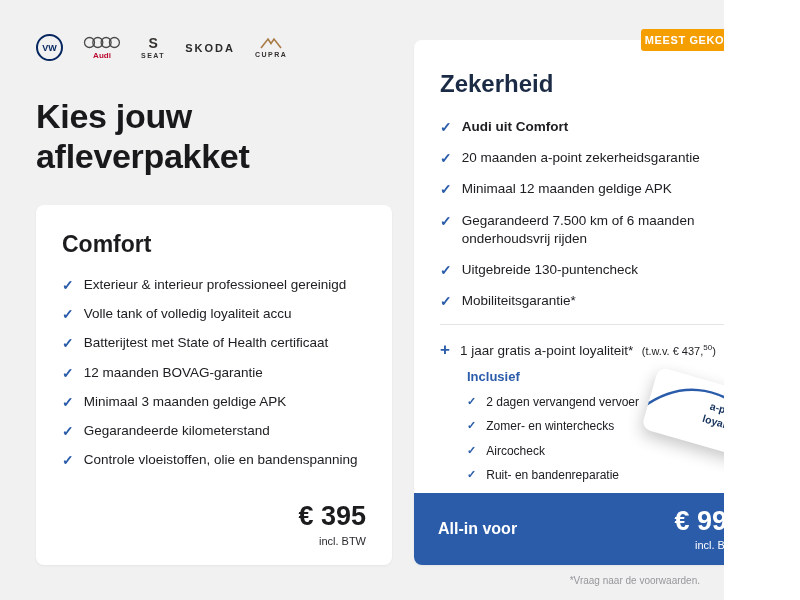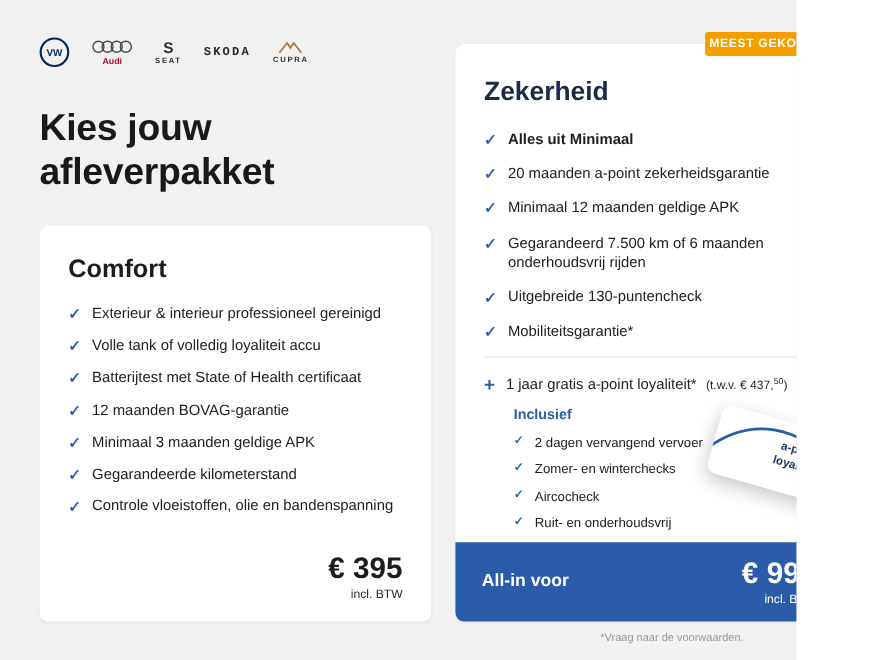--- a/index.html
+++ b/index.html
@@ -9,21 +9,21 @@
   .page { position:relative; width:724px; height:600px; background:#f1f1f2; overflow:hidden; }
 
   
   .brands { position:absolute; left:36px; top:34px; display:flex; align-items:center; gap:20px; }
   .brand { display:flex; flex-direction:column; align-items:center; gap:2px; }
   .vw-circle { width:27px; height:27px; border:2.5px solid #05265e; border-radius:50%;
     display:flex; align-items:center; justify-content:center; font-size:9px; font-weight:800; color:#05265e; }
   .audi-text { color:#bb0a30; font-size:8px; font-weight:700; }
   .seat-mark { font-size:14px; font-weight:800; color:#33302e; line-height:1; }
   .brand-sub { font-size:7px; font-weight:700; letter-spacing:1.5px; color:#33302e; }
-  .skoda-text { font-size:11px; font-weight:800; letter-spacing:2px; color:#2a2a2a;font-family:Liberation Mono, monospace; }
+  .skoda-text { font-size:11px; font-weight:800; letter-spacing:2px; color:#2a2a2a; }
 
   
   .heading { position:absolute; left:36px; top:96px; font-size:34px; font-weight:600;
     color:#19191b; line-height:1.18; letter-spacing:-0.3px; white-space:pre-line; }
 
   
   .card { position:absolute; background:#fff; border-radius:8px; box-shadow:0 1px 3px rgba(0,0,0,0.05); }
   .comfort { left:36px; top:205px; width:356px; height:360px; padding:26px; }
   .comfort h2 { font-size:23px; font-weight:700; color:#1c1c1e; margin-bottom:18px; }
 
@@ -67,21 +67,21 @@
 
   
   .allin-bar { position:absolute; left:0; right:0; bottom:0; height:72px; background:#2a5caa;
     border-radius:0 0 8px 8px; display:flex; align-items:center; justify-content:space-between;
     padding:15px 24px; color:#fff; }
   .allin-label { font-size:16px; font-weight:700; }
   .allin-price { text-align:right; }
   .allin-price .p { font-size:27px; font-weight:700; line-height:1; }
   .allin-price .n { font-size:11px; margin-top:4px; }
 
-  .footnote { position:absolute; right:48px; bottom:14px; font-size:10px; color:#97979b; }
+  .footnote { position:absolute; right:24px; bottom:14px; font-size:10px; color:#97979b; }
 </style>
 </head>
 <body>
 
 <div class="page">
 
   <div class="brands">
     <div class="brand">
       <span class="vw-circle">
           <span>VW</span>
@@ -151,21 +151,21 @@
       <div class="price-note">incl. BTW</div>
     </div>
   </section>
 
   <section class="card zekerheid">
     <div class="badge">MEEST GEKOZEN</div>
     <h2>Zekerheid</h2>
     <ul class="checklist zlist">
       <li>
           <span class="check">✓</span>
-          <span class="txt">Alles uit Minimaal</span>
+          <span class="txt">Audi uit Comfort</span>
         </li>
       <li>
           <span class="check">✓</span>
           <span class="txt">20 maanden a-point zekerheidsgarantie</span>
         </li>
       <li>
           <span class="check">✓</span>
           <span class="txt">Minimaal 12 maanden geldige APK</span>
         </li>
       <li>
@@ -202,21 +202,21 @@
       <li>
           <span class="check">✓</span>
           <span class="txt">Zomer- en winterchecks</span>
         </li>
       <li>
           <span class="check">✓</span>
           <span class="txt">Aircocheck</span>
         </li>
       <li>
           <span class="check">✓</span>
-          <span class="txt">Ruit- en onderhoudsvrij</span>
+          <span class="txt">Ruit- en bandenreparatie</span>
         </li>
     </ul>
 
     <div class="loyalty-card">
       <svg width="106" height="64" viewBox="0 0 106 64">
         <path d="M-6 46 C 22 8, 62 0, 108 24" fill="none" stroke="#2a5caa" stroke-width="2.5"></path>
       </svg>
       <div class="loyalty-card-text">
         <div>a-point</div>
         <div>loyaliteit</div>

